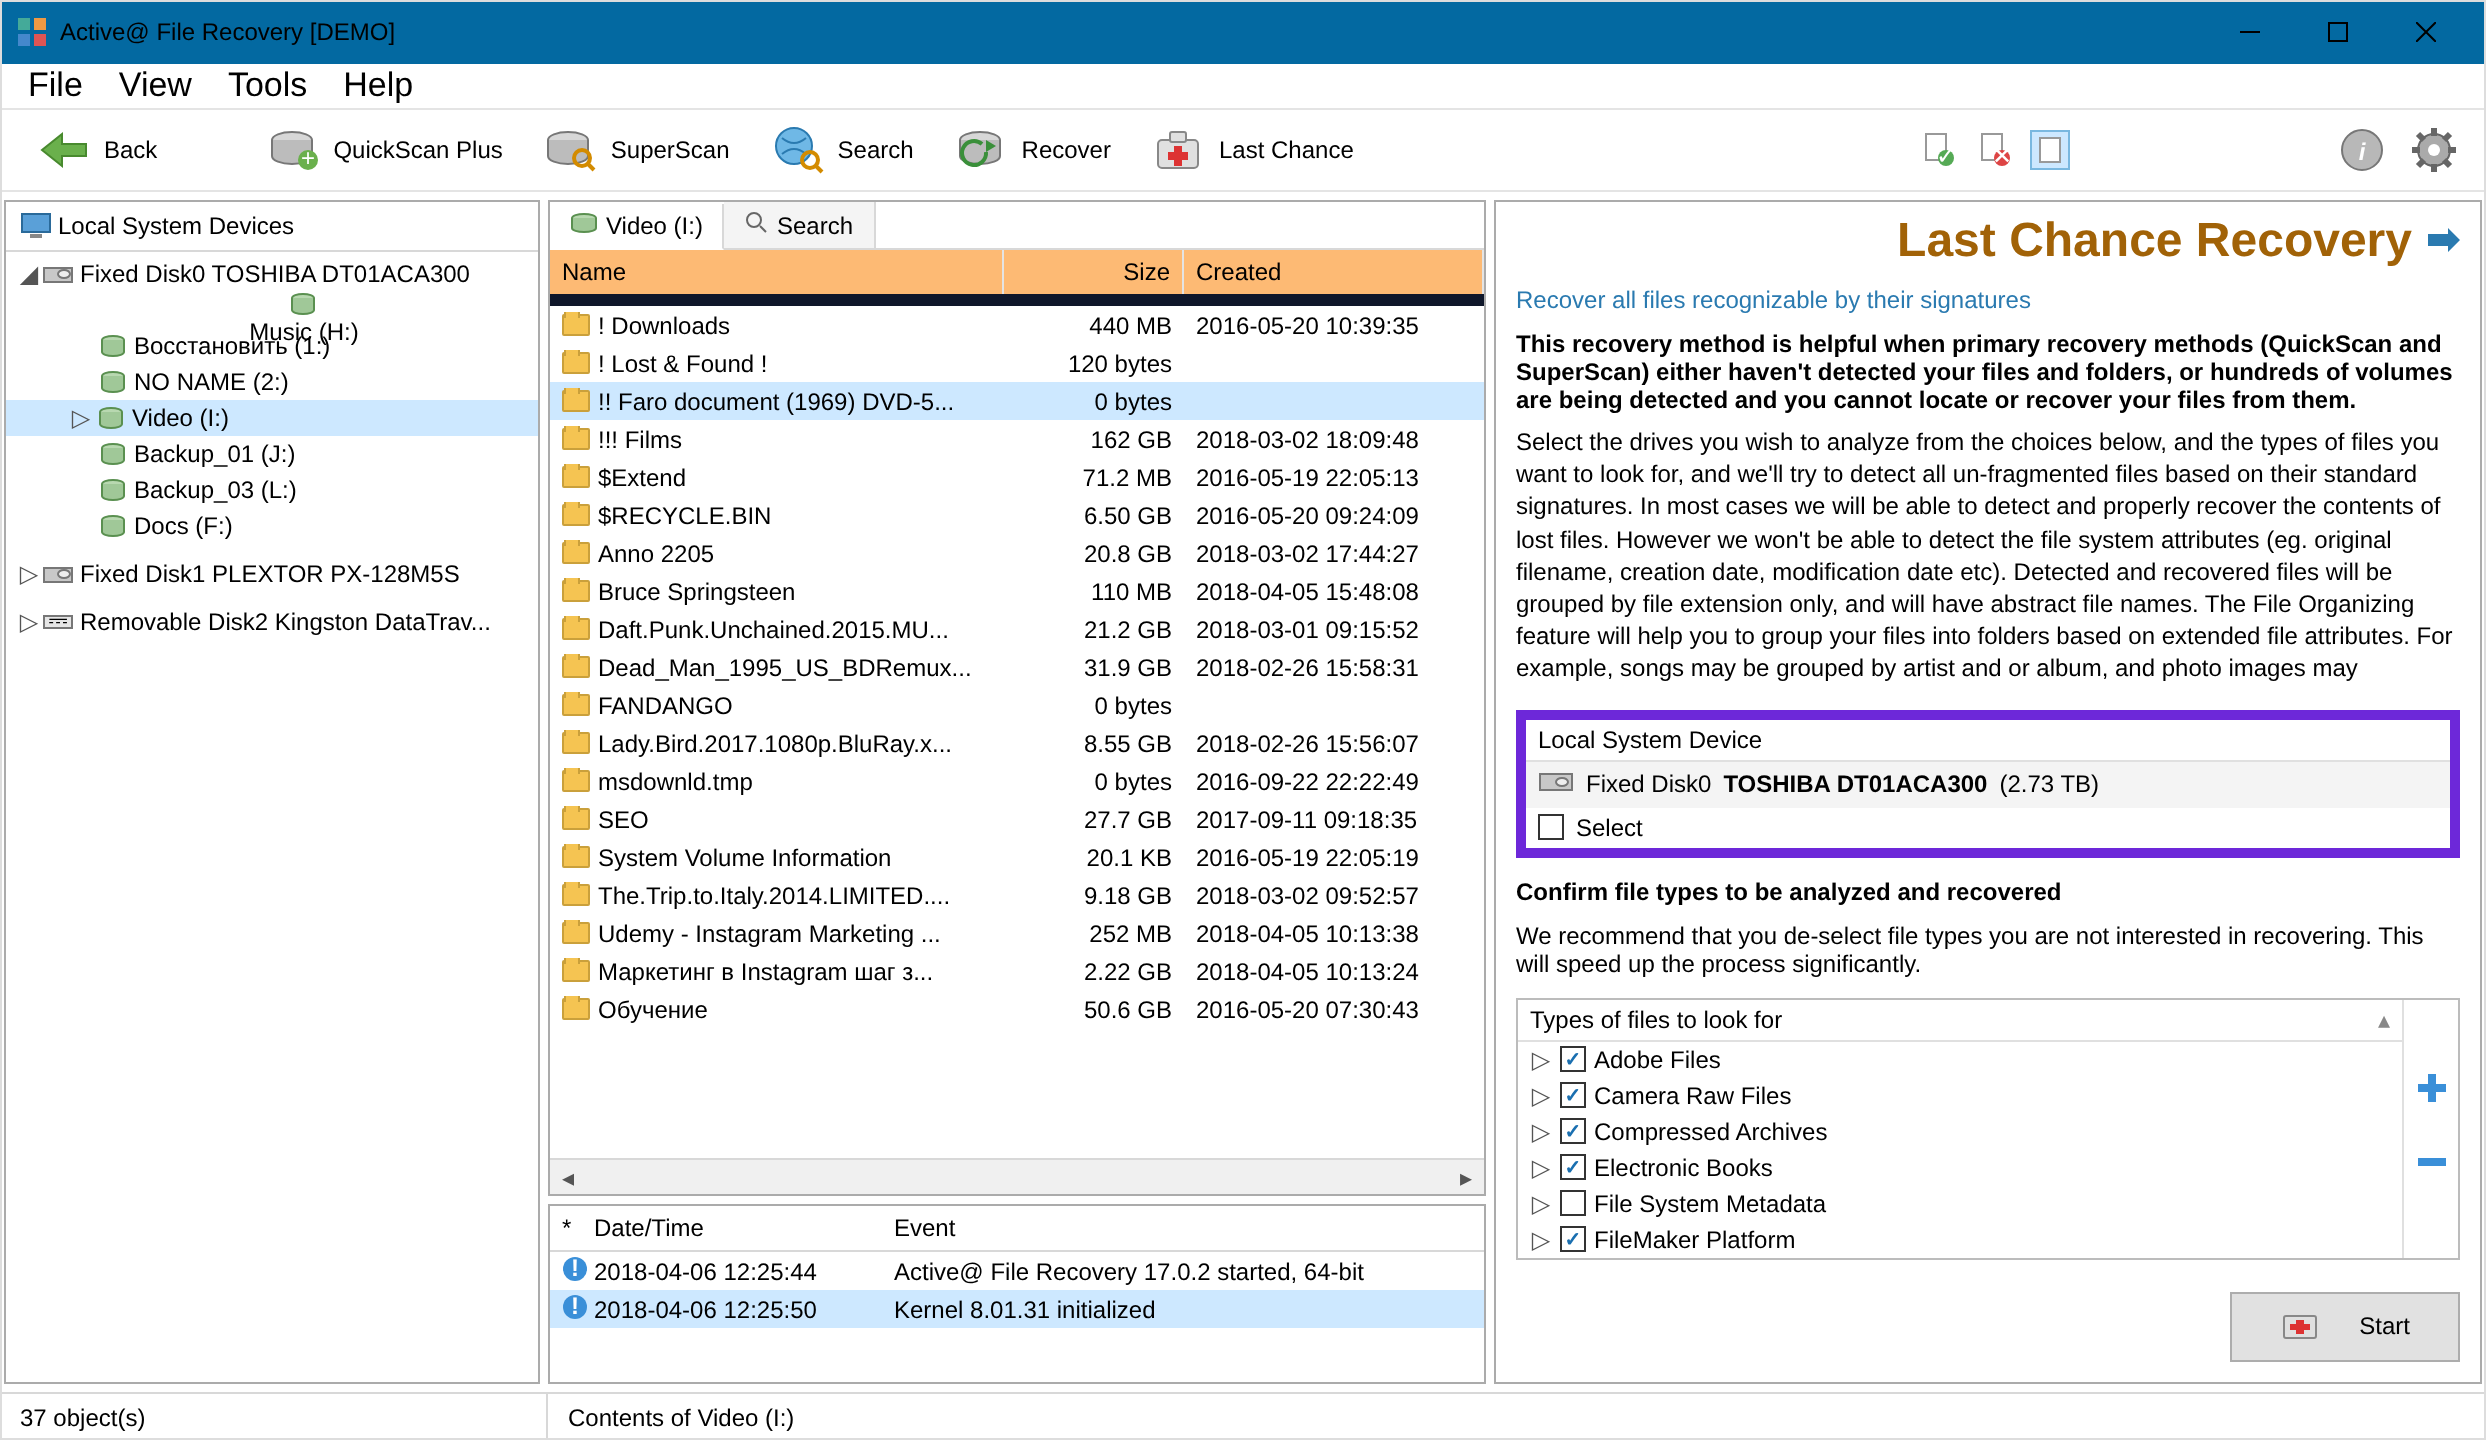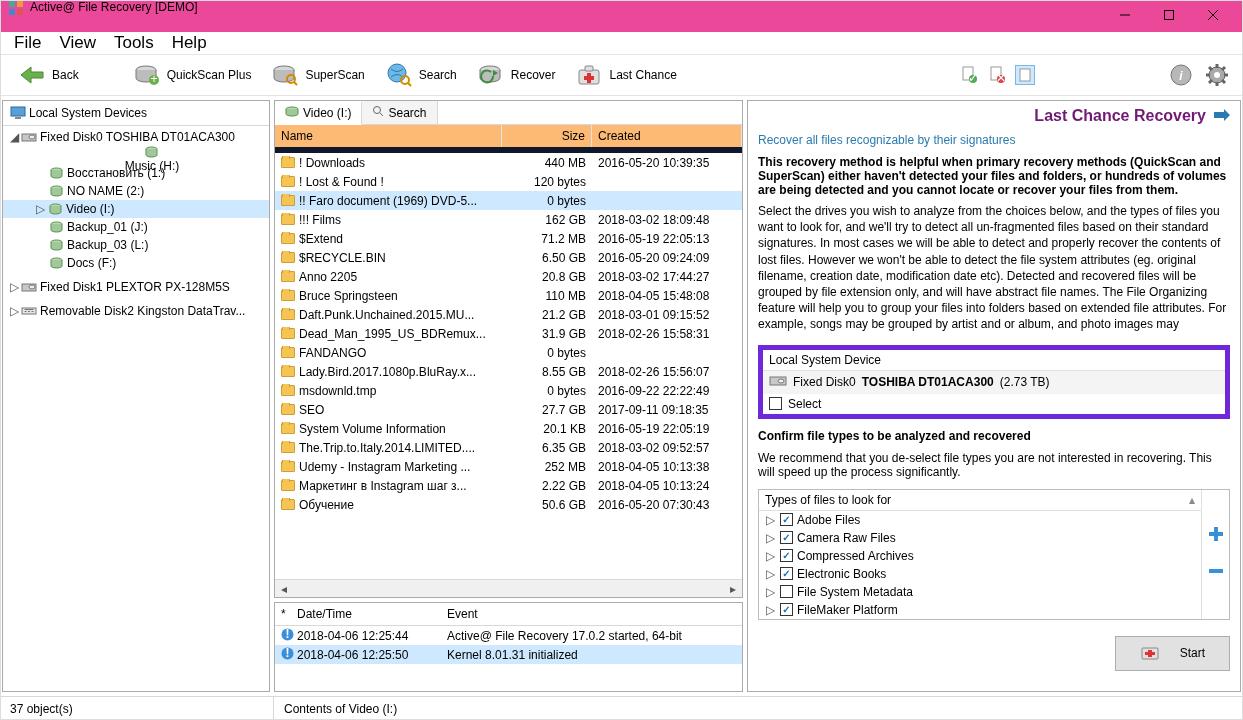--- a/index.html
+++ b/index.html
@@ -1,19 +1,19 @@
 <!DOCTYPE html>
 <html><head>
 <meta charset="utf-8">
 <style>
 *{box-sizing:border-box;margin:0;padding:0;font-family:"Segoe UI",Tahoma,sans-serif;font-size:12px;color:#000}
 body{background:#fff;display:flex;flex-direction:column;height:720px;width:1243px;overflow:hidden}
 .shadow{position:absolute;inset:0;border:1px solid #ddd;box-shadow:0 8px 24px rgba(0,0,0,.15);pointer-events:none}
 
-.titlebar{height:32px;display:flex;align-items:flex-start;padding:0 8px;background:#ec4899}
+.titlebar{height:32px;display:flex;align-items:center;padding:0 8px;background:#0369a1}
 .titlebar .app-icon{width:16px;height:16px;margin-right:6px}
 .titlebar .title{flex:1}
 .winbtn{width:44px;height:30px;display:flex;align-items:center;justify-content:center}
 .winbtn svg{stroke:#000;fill:none}
 
 .menubar{height:22px;display:flex;gap:18px;padding:0 14px;align-items:center}
 .menubar span{font-size:17px}
 
 .toolbar{height:42px;display:flex;align-items:center;gap:4px;padding:0 10px;border-top:1px solid #e4e4e4;border-bottom:1px solid #e4e4e4}
 .tool{display:flex;align-items:center;gap:6px;padding:4px 8px}
@@ -55,21 +55,21 @@
 
 .log{height:90px;border-top:4px solid #eee}
 .logcols{display:flex;border-bottom:1px solid #d8d8d8;padding:4px 6px}
 .logcols .d{width:150px}
 .logrow{display:flex;align-items:center;height:19px;padding-left:6px}
 .logrow.sel{background:#cde8ff}
 .logrow .i{width:16px}
 .logrow .d{width:150px}
 
 .rhead{display:flex;align-items:center;justify-content:flex-end;padding:6px 10px;gap:8px}
-.rtitle{font-size:16px;font-weight:600;color:#701a75}
+.rtitle{font-size:24px;font-weight:600;color:#a16207}
 .rsub{color:#2a7ab0;padding:2px 10px}
 .rbody{padding:6px 10px;overflow:auto;font-size:12px;line-height:1.35}
 .rbox{border:5px solid #6d28d9;margin:6px 10px;max-height:92px;overflow:auto}
 .rboxhdr{padding:3px 6px;border-bottom:1px solid #e0e0e0}
 .rboxrow{display:flex;align-items:center;gap:6px;padding:3px 6px}
 .rboxsel{padding:3px 6px;color:#7a7a7a;display:flex;align-items:center;gap:6px}
 .rnote{padding:4px 10px}
 .rtypes{border:1px solid #bcbcbc;margin:6px 10px;display:flex}
 .rtlist{flex:1}
 .rthdr{padding:3px 6px;border-bottom:1px solid #e0e0e0;display:flex;align-items:center}
@@ -497,21 +497,21 @@
               <span>System Volume Information</span>
             </div>
             <div class="s">20.1 KB</div>
             <div class="c">2016-05-19 22:05:19</div>
           </div>
           <div class="frow">
             <div class="n">
               <span class="folder"></span>
               <span>The.Trip.to.Italy.2014.LIMITED....</span>
             </div>
-            <div class="s">6.35 GB</div>
+            <div class="s">9.18 GB</div>
             <div class="c">2018-03-02 09:52:57</div>
           </div>
           <div class="frow">
             <div class="n">
               <span class="folder"></span>
               <span>Udemy - Instagram Marketing ...</span>
             </div>
             <div class="s">252 MB</div>
             <div class="c">2018-04-05 10:13:38</div>
           </div>

